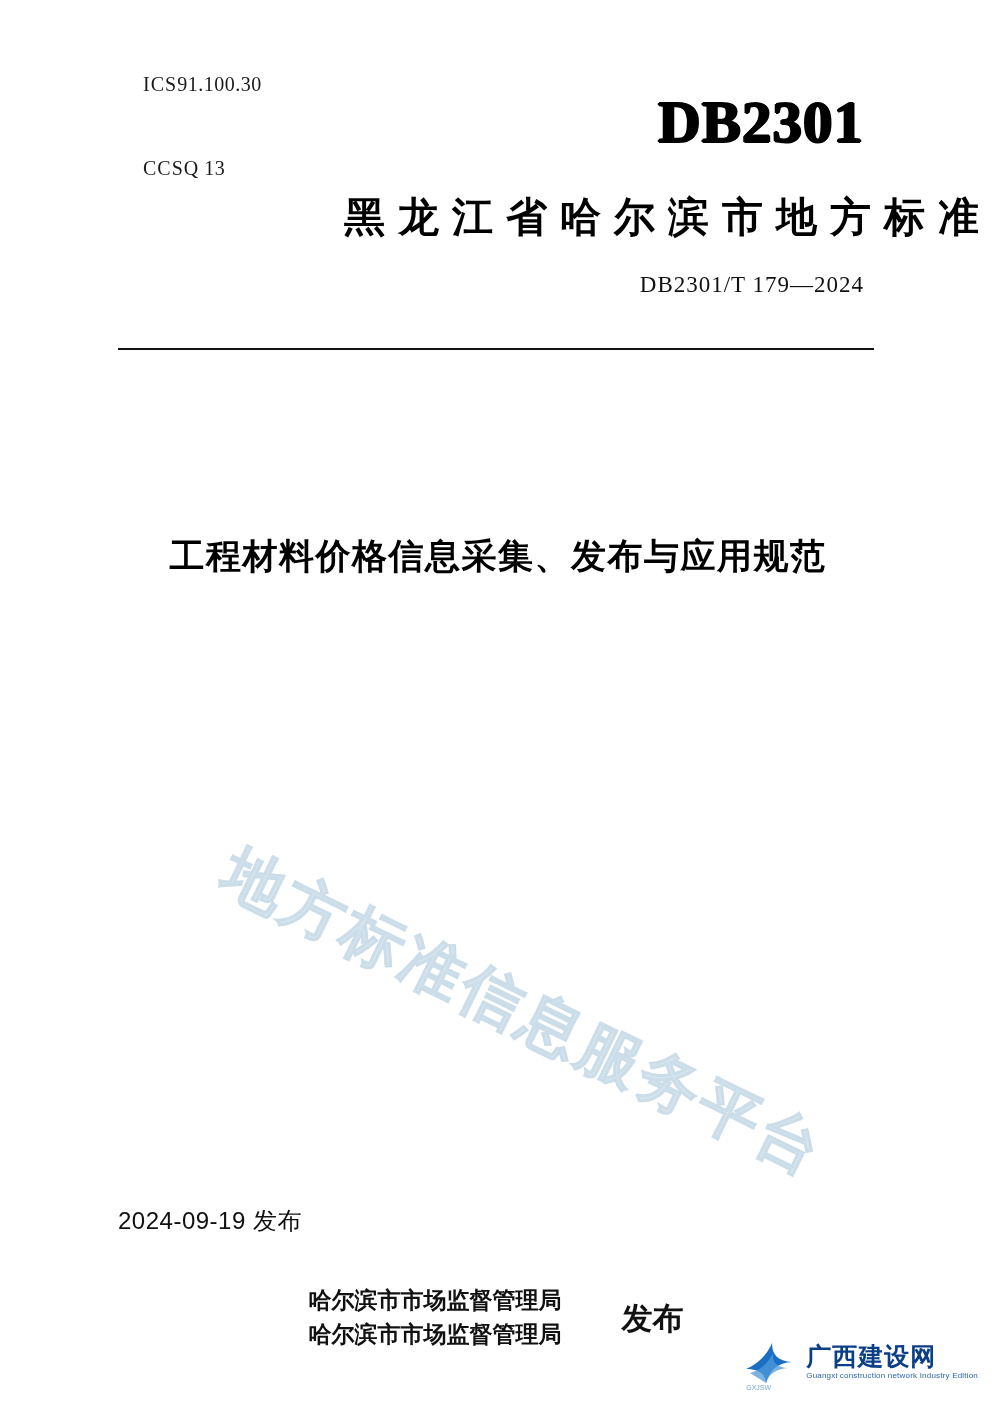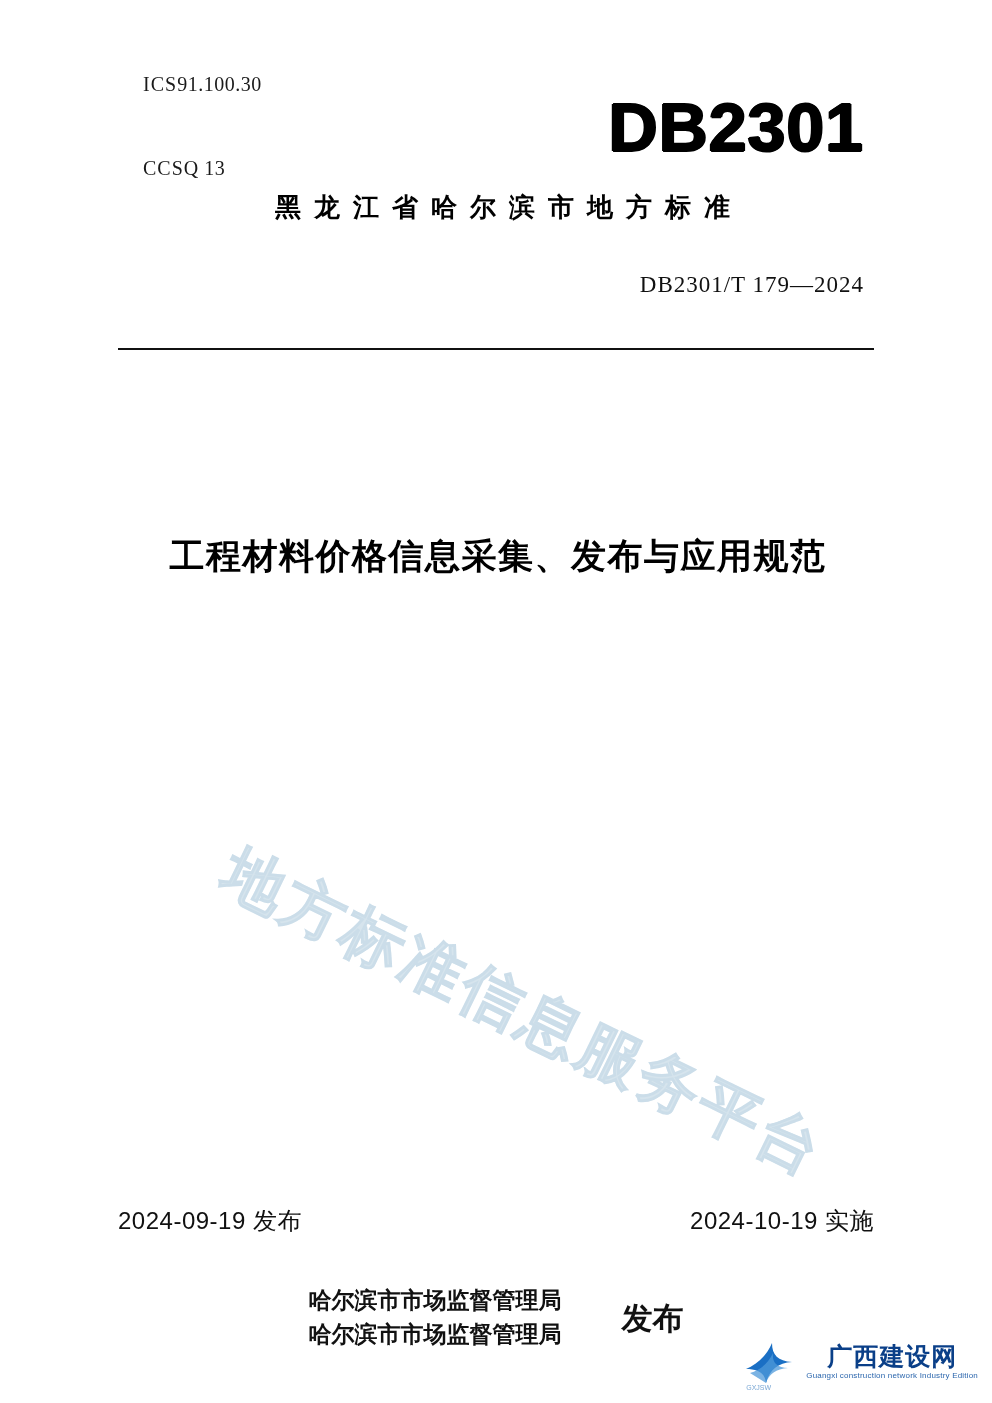--- a/index.html
+++ b/index.html
@@ -32,42 +32,42 @@
     white-space: pre;
   }
   .ics-key { letter-spacing: 1px; }
   .ics-val { margin-left: 0; letter-spacing: 0.5px; }
 
   
   .db-number {
     position: absolute;
     right: 128px;
     top: 88px;
-    font-family: Liberation Sans, sans-serif;
-    font-weight: bold;
-    font-size: 68px;
+    font-family: Liberation Serif, serif;
+    font-weight: bold;
+    font-size: 59px;
     letter-spacing: 1px;
     color: #000000;
     text-shadow:
        1.2px 0 0 #000,
       -1.2px 0 0 #000,
        0 1.2px 0 #000,
        0 -1.2px 0 #000;
   }
 
   
   .province-title {
     position: absolute;
     left: 0;
     right: 0;
     top: 190px;
-    text-align: center;
-    font-family: "Liberation Sans", sans-serif;
-    font-weight: bold;
-    font-size: 26px;
+    text-align: right;
+    font-family: "Liberation Sans", sans-serif;
+    font-weight: bold;
+    font-size: 41px;
     letter-spacing: 13px;
     padding-left: 26px;
     color: #000000;
   }
 
   
   .std-code {
     position: absolute;
     right: 128px;
     top: 272px;
@@ -183,21 +183,20 @@
     flex-direction: column;
     justify-content: center;
   }
   .logo-cn {
     font-family: "Liberation Sans", sans-serif;
     font-size: 25px;
     font-weight: bold;
     color: #0a3f88;
     letter-spacing: 1px;
     line-height: 28px;
-    text-align: center;
   }
   .logo-en {
     font-family: "Liberation Sans", sans-serif;
     font-size: 8px;
     color: #2b66ad;
     letter-spacing: 0.2px;
     line-height: 12px;
   }
   .logo-sub {
     position: absolute;
@@ -229,21 +228,20 @@
   <div class="std-code">DB2301/T 179—2024</div>
 
   <div class="hrule"></div>
 
   <div class="doc-title">工程材料价格信息采集、发布与应用规范</div>
 
   <div class="watermark">地方标准信息服务平台</div>
 
   <div class="date-row">
     <span>2024-09-19 发布</span>
-    <span>2024-10-19 实施</span>
   </div>
 
   <div class="issuer-block">
     <div class="issuer-names">
       <div>哈尔滨市市场监督管理局</div>
       <div>哈尔滨市市场监督管理局</div>
     </div>
     <div class="issuer-action">发布</div>
   </div>
 

